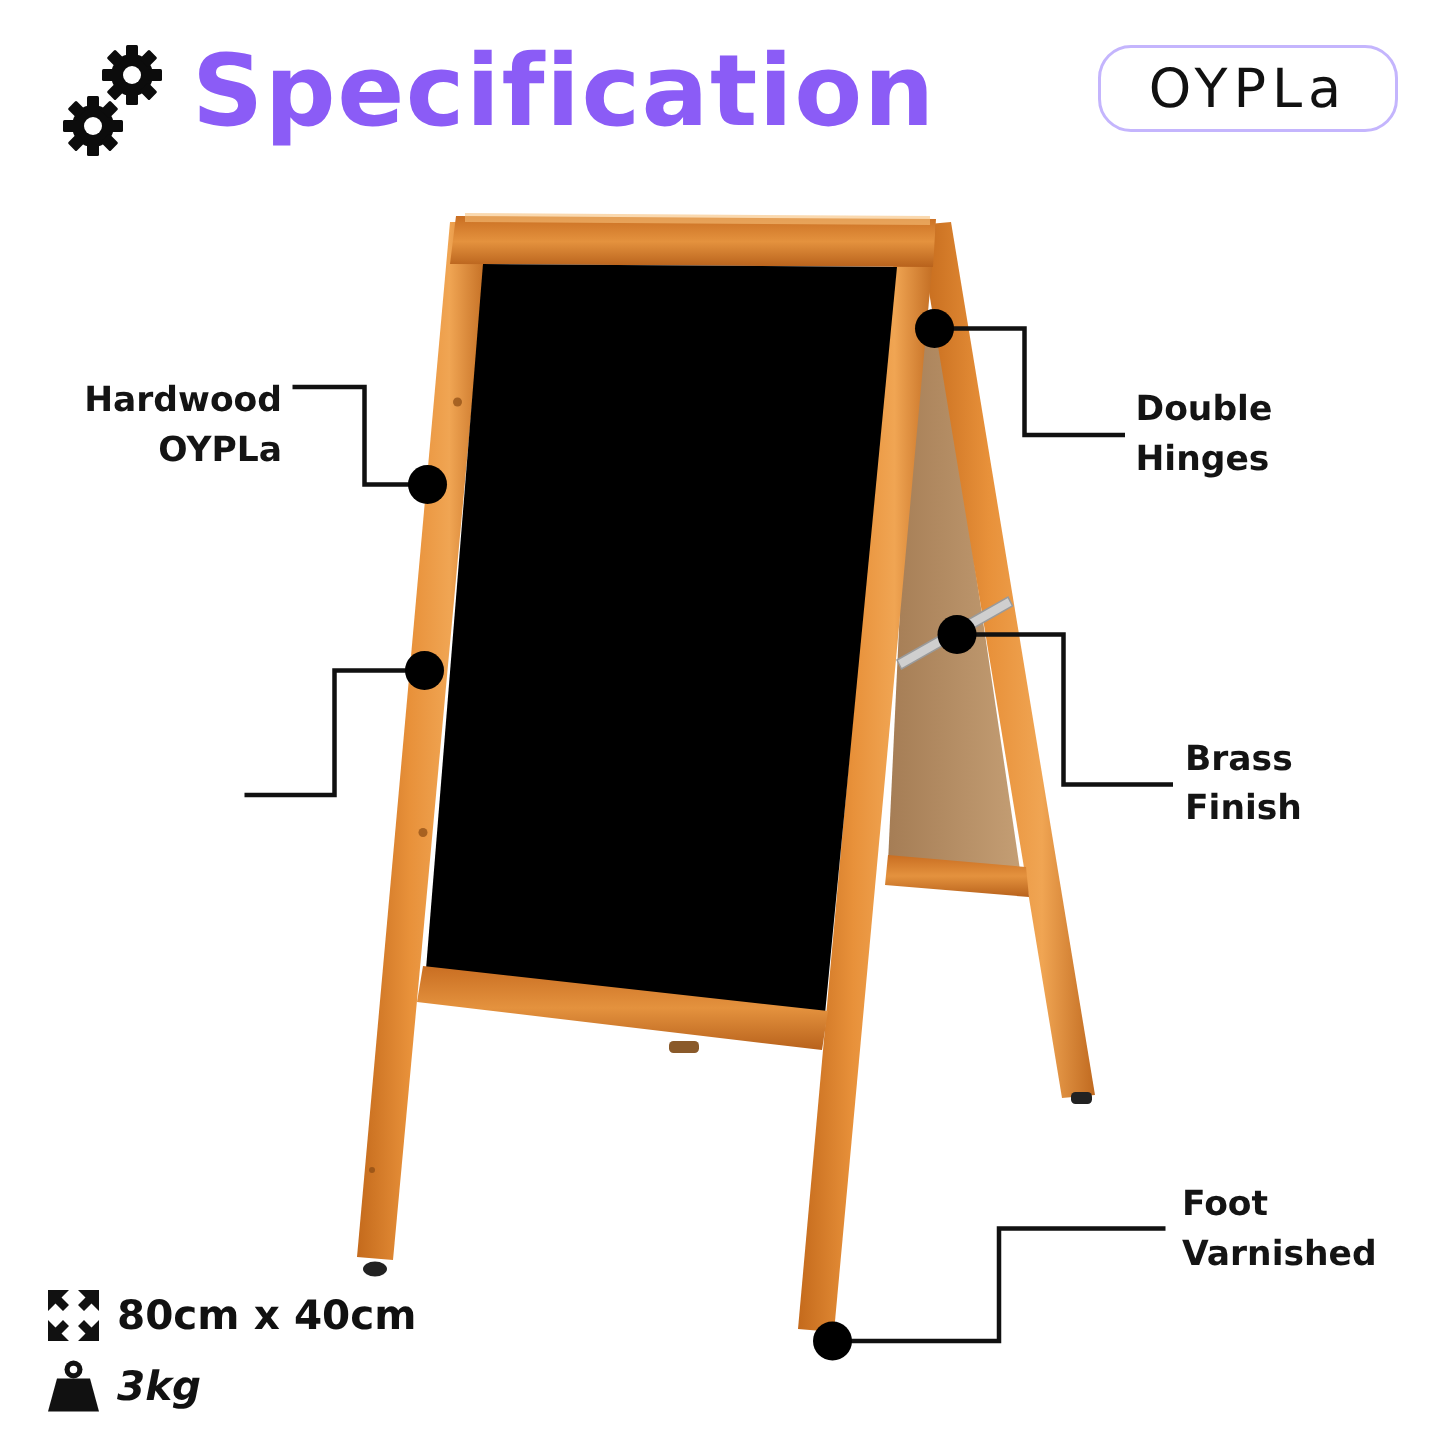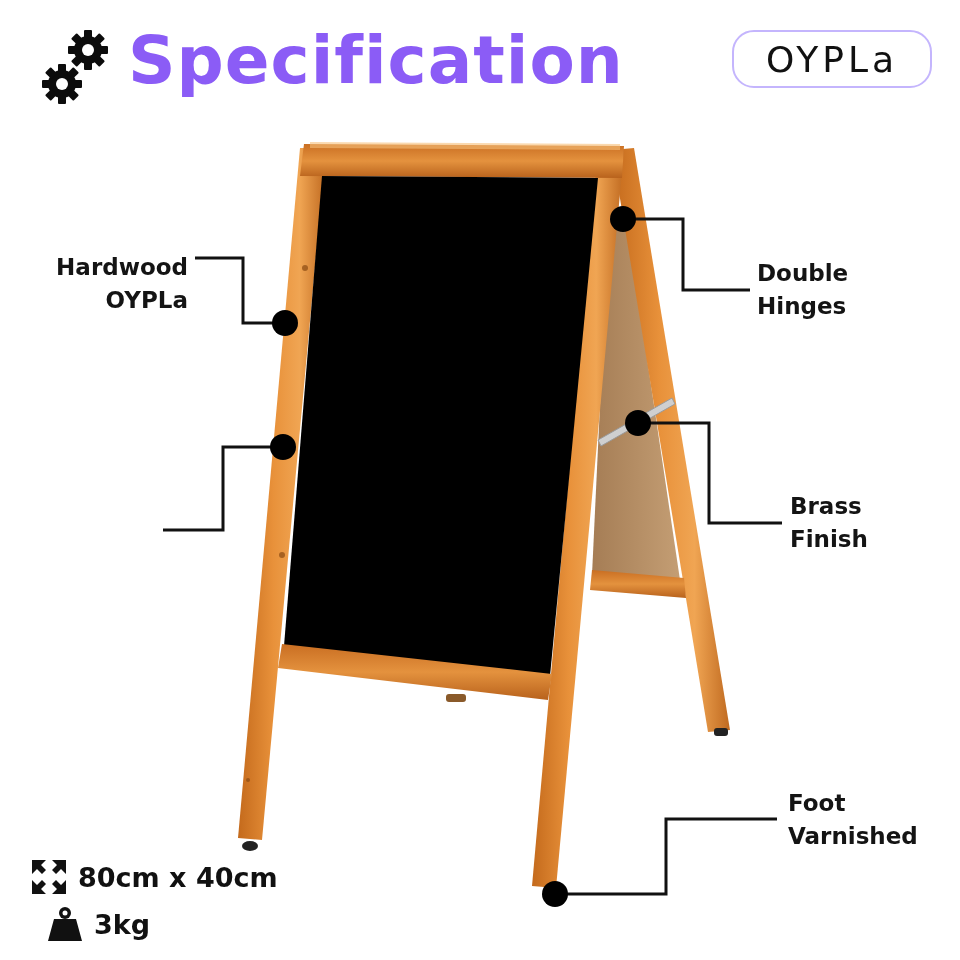--- a/index.html
+++ b/index.html
@@ -165,21 +165,21 @@
         <polygon points="2,2 16,2 11,7 16,12 12,16 7,11 2,16"></polygon>
         <polygon points="36,2 36,16 31,11 26,16 22,12 27,7 22,2"></polygon>
         <polygon points="2,36 2,22 7,27 12,22 16,26 11,31 16,36"></polygon>
         <polygon points="36,36 22,36 27,31 22,26 26,22 31,27 36,22"></polygon>
       </g>
     </svg>
   </span>
   <span>80cm x 40cm</span>
 </div>
 
-<div class="abs spec" style="left:46px; top:905px;">
+<div class="abs spec" style="left:30px; top:905px;font-style:italic;">
   <span class="ico">
     <svg width="38" height="38" viewBox="0 0 38 38">
       <g fill="#111">
         <circle cx="19" cy="8" r="6"></circle>
         <circle cx="19" cy="8" r="2.5" fill="#fff"></circle>
         <polygon points="8,14 30,14 36,36 2,36"></polygon>
       </g>
     </svg>
   </span>
   <span>3kg</span>

